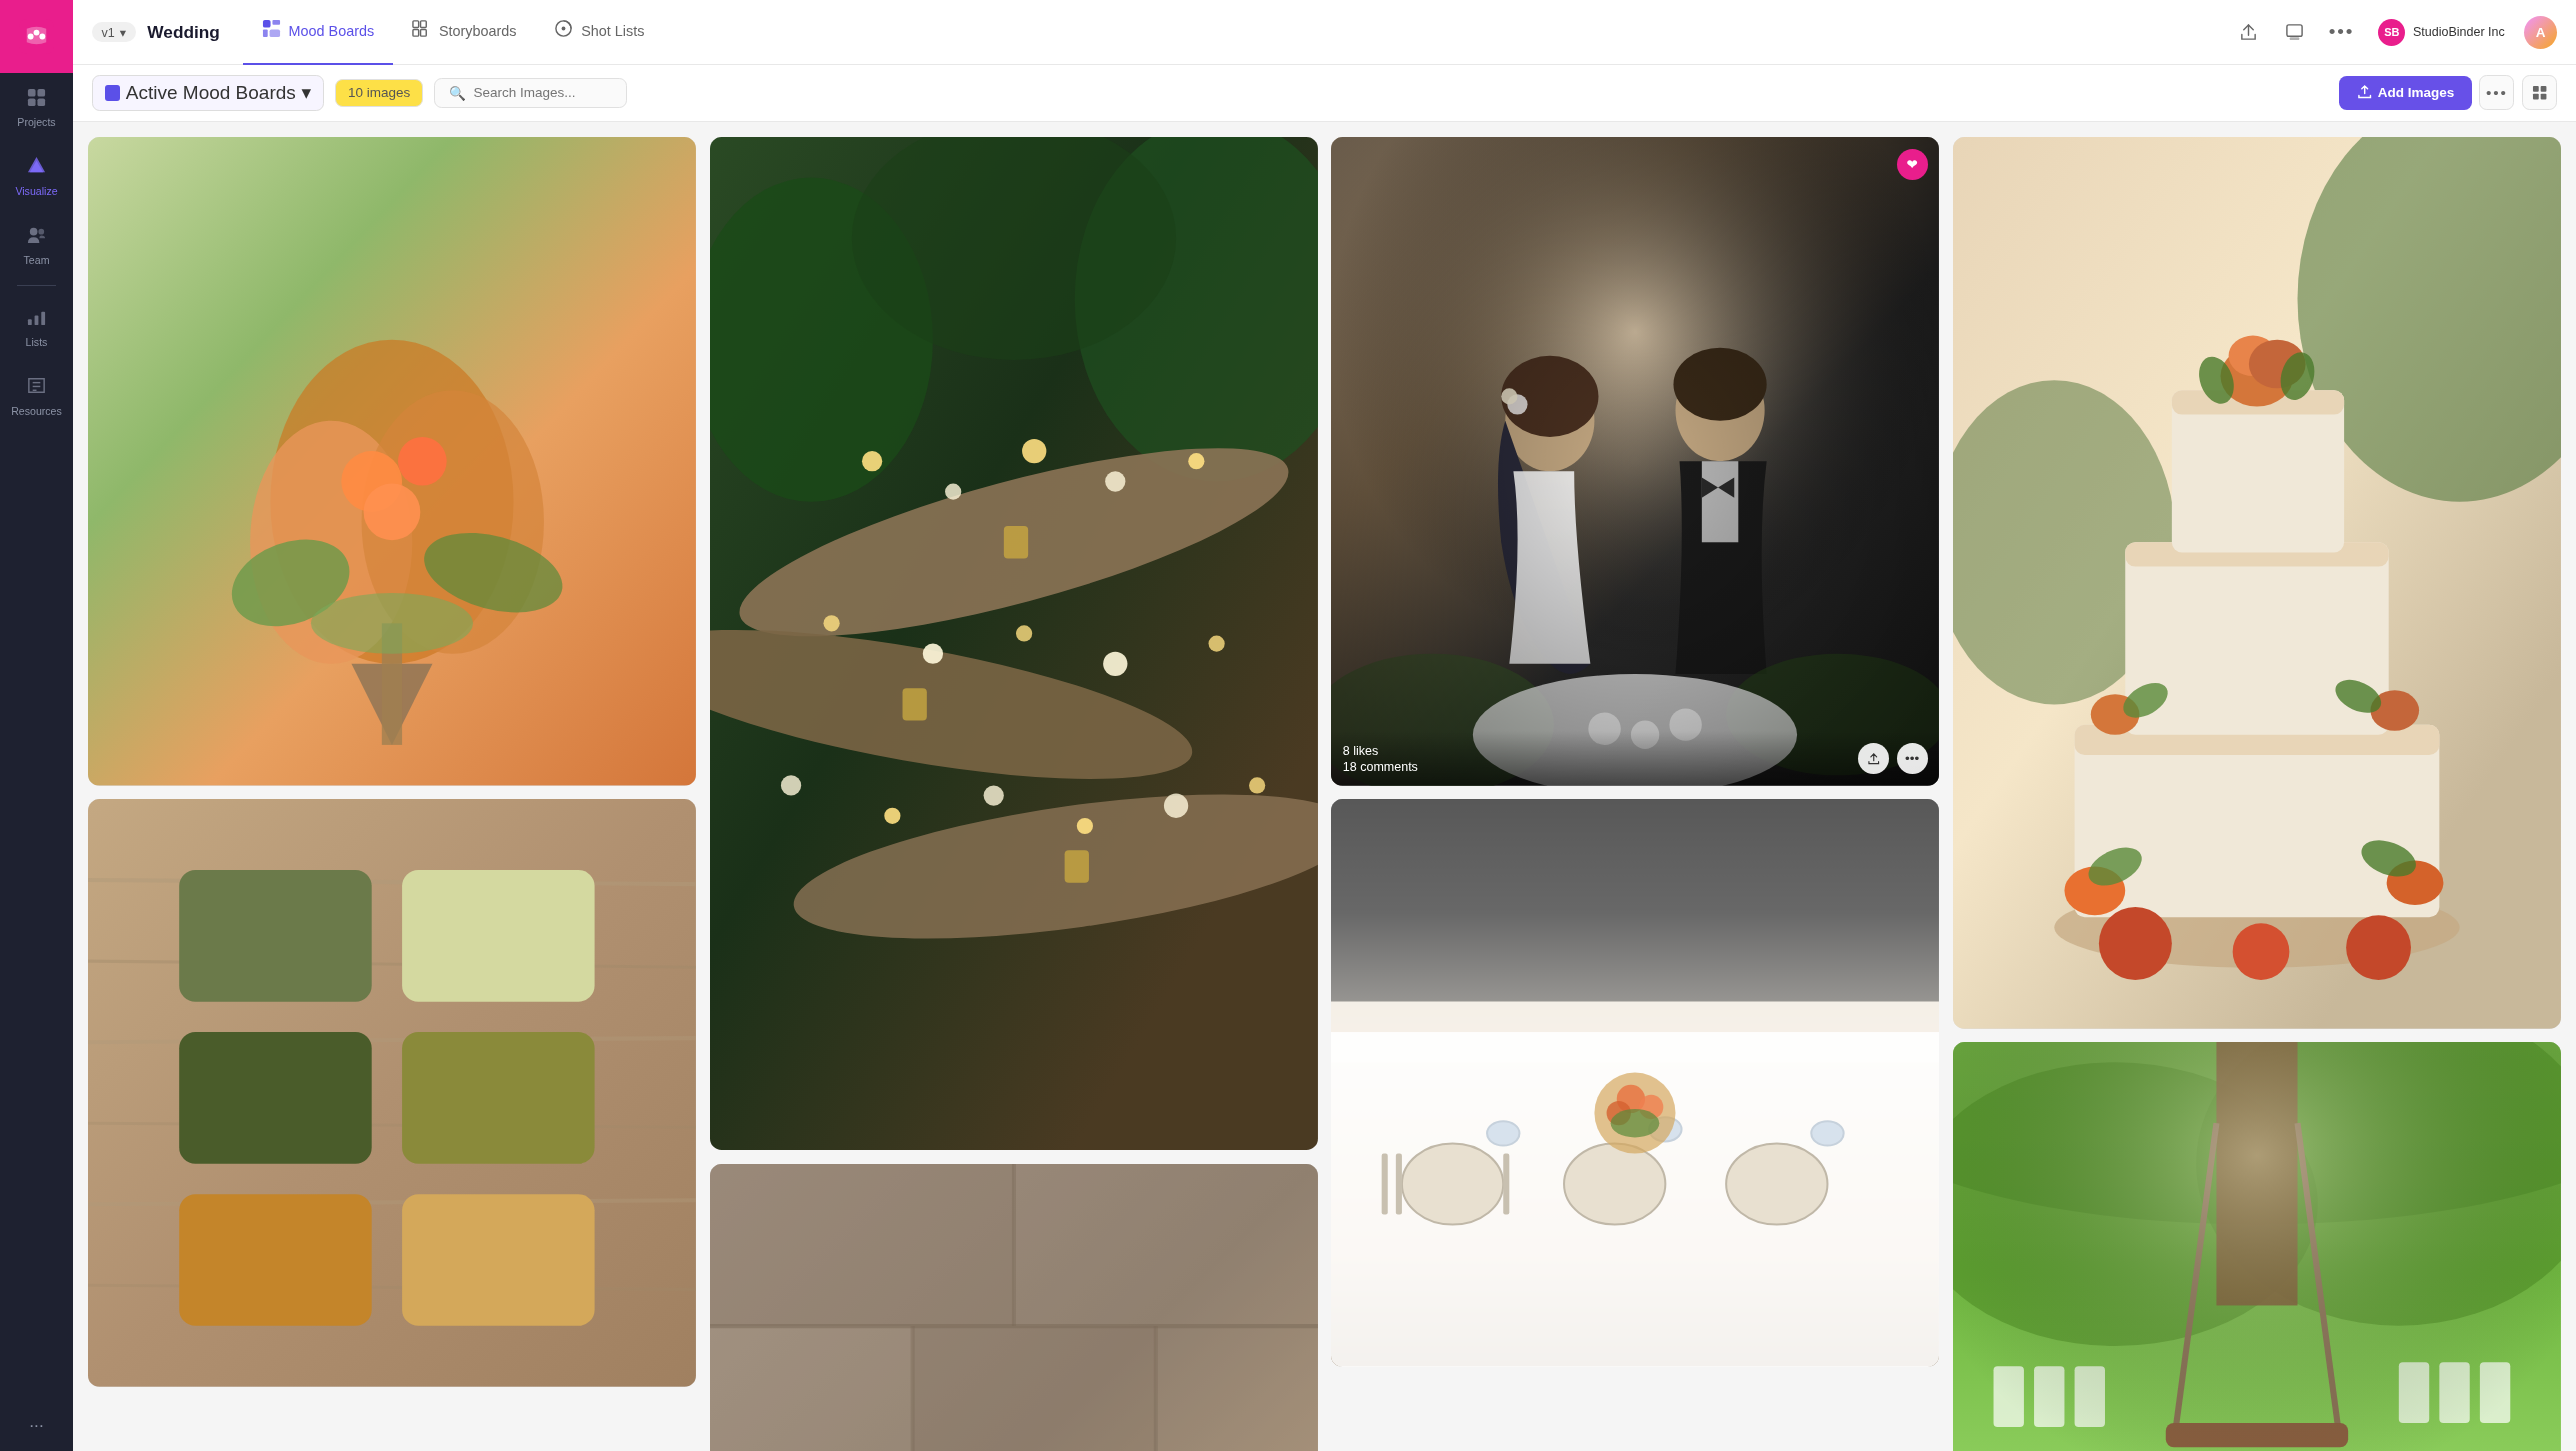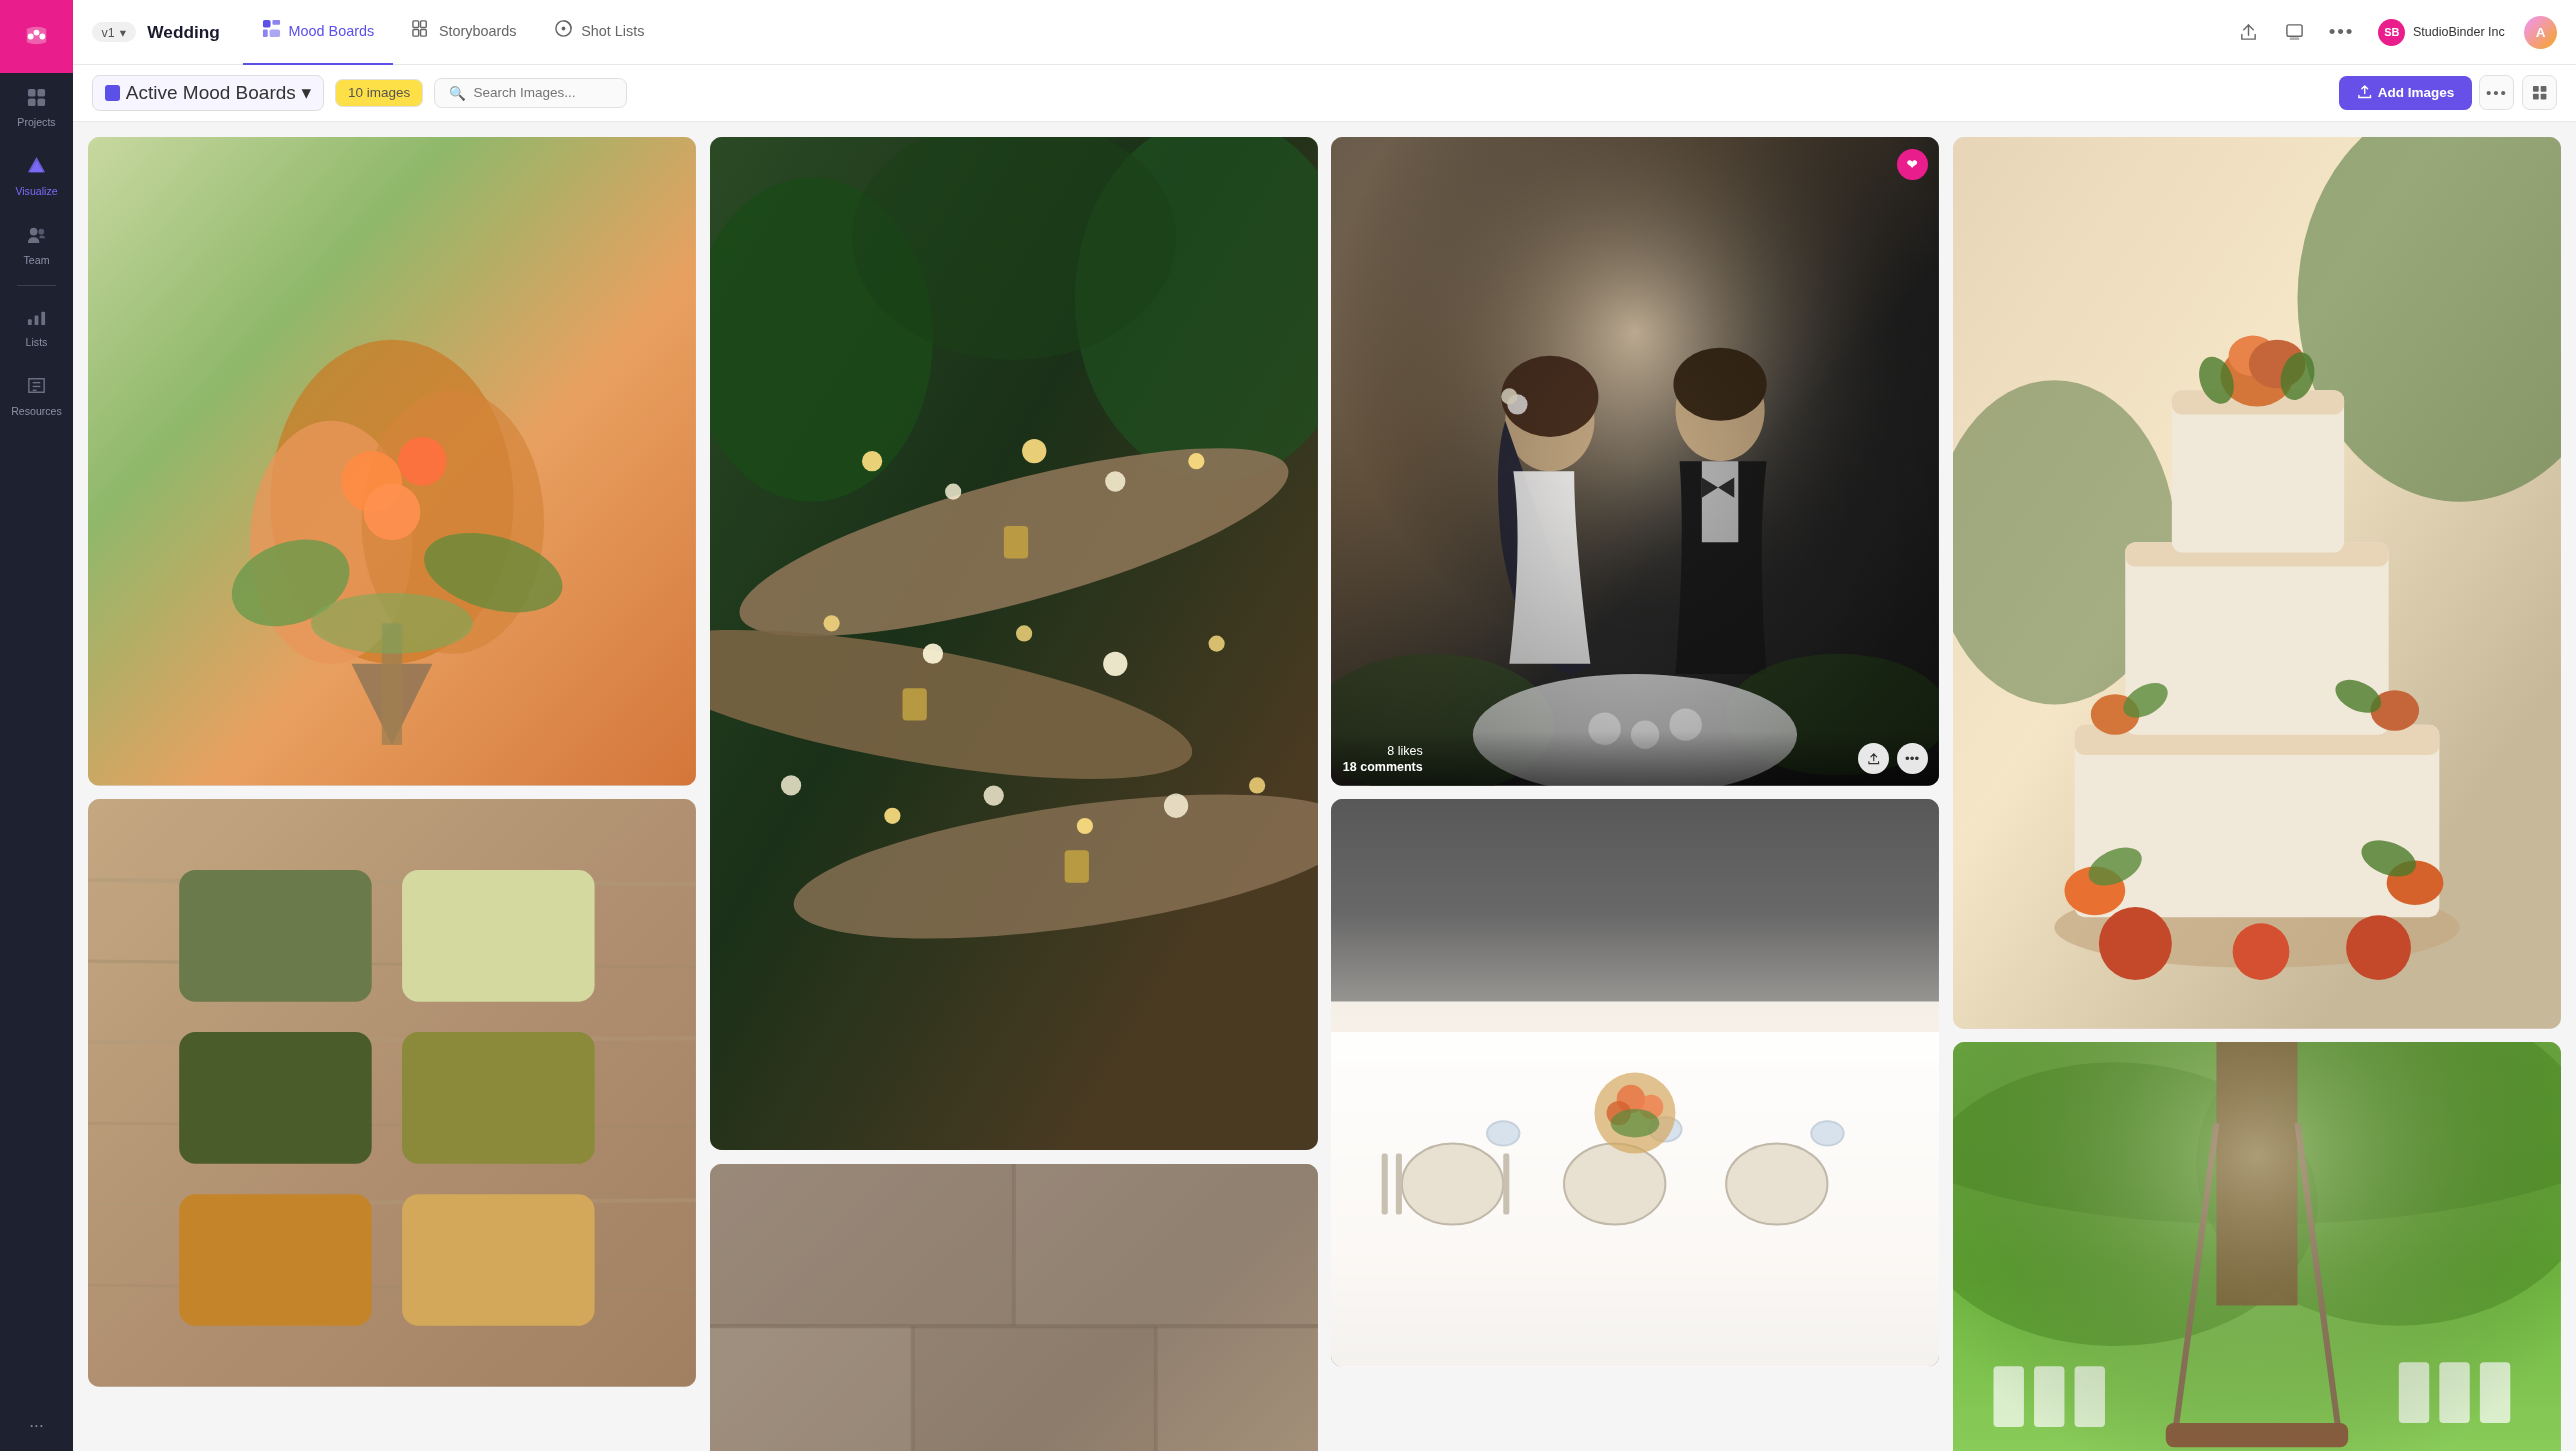--- a/index.html
+++ b/index.html
@@ -168,21 +168,21 @@
       border-radius: 11.6px; overflow: hidden;
       cursor: pointer; position: relative;
       background: #ddd;
     }
     .item-overlay-active {
       position: absolute; bottom: 0; left: 0; right: 0;
       background: linear-gradient(transparent, rgba(0,0,0,0.5));
       padding: 11.6px;
       display: flex; align-items: flex-end; justify-content: space-between;
     }
-    .item-stats { color: white; font-size: 11.6px; display: flex; flex-direction: column; gap: 1.9px; align-items: flex-end; }
+    .item-stats { color: white; font-size: 11.6px; display: flex; flex-direction: column; gap: 1.9px; }
     .item-actions { display: flex; gap: 7.7px; align-items: center; }
     .heart-badge {
       position: absolute; top: 11.6px; right: 11.6px;
       background: #e91e8c; border-radius: 50%;
       width: 31px; height: 31px;
       display: flex; align-items: center; justify-content: center;
       color: white; font-size: 13.5px;
     }
     .action-btn {
       width: 31px; height: 31px; border-radius: 50%;
@@ -568,21 +568,21 @@
               <stop offset="100%" style="stop-color:#000;stop-opacity:0.5"></stop>
             </radialGradient>
             <rect width="300" height="320" fill="url(#vignette1)"></rect>
           </svg>
 
           <div class="heart-badge">❤</div>
 
           <div class="item-overlay-active">
             <div class="item-stats">
               <span style="color:white;font-size:12.5px;">8 likes</span>
-              <span style="color:white;font-size:12.5px;font-weight:bold;">18 comments</span>
+              <span style="color:white;font-size:12.5px;">18 comments</span>
             </div>
             <div class="item-actions">
               <button class="action-btn">
                 <svg width="13.5" height="13.5" viewBox="0 0 14 14" fill="none">
                   <path d="M7 9 L7 2 M4 5 L7 2 L10 5" stroke="#333" stroke-width="1.2" fill="none" stroke-linecap="round"></path>
                   <path d="M2 10 L2 12 L12 12 L12 10" stroke="#333" stroke-width="1.2" fill="none" stroke-linecap="round"></path>
                 </svg>
               </button>
               <button class="action-btn">•••</button>
             </div>

